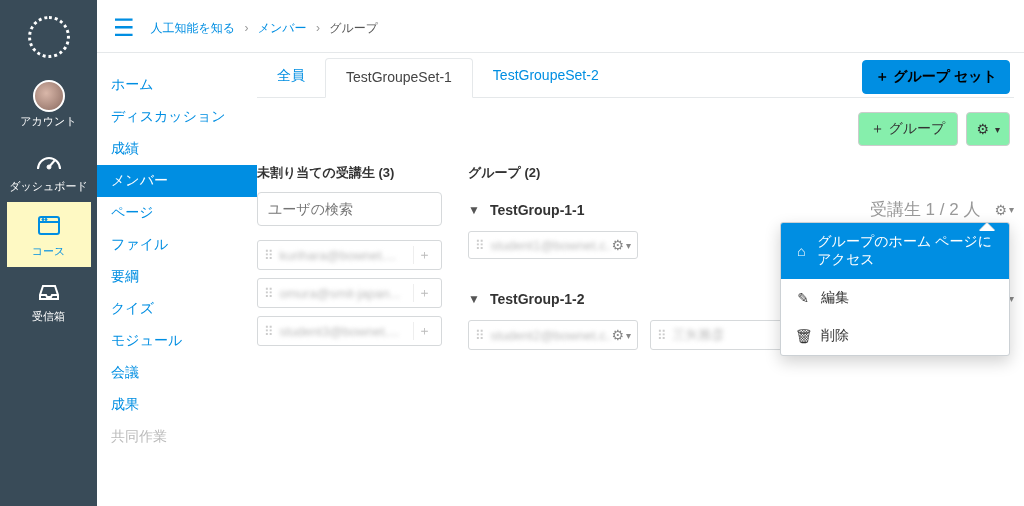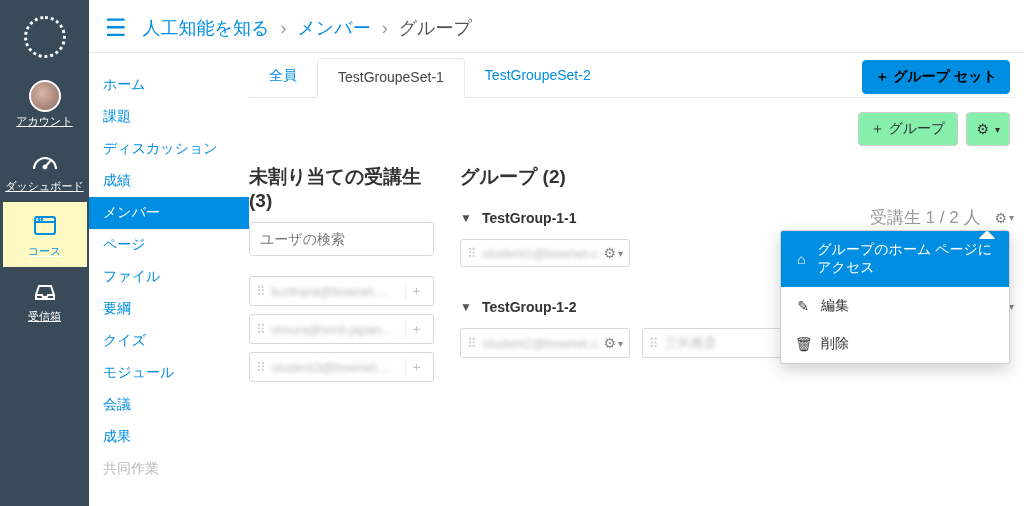--- a/index.html
+++ b/index.html
@@ -9,29 +9,28 @@
     color: #333;
     background: #fff;
     width: 1024px;
     height: 506px;
     overflow: hidden;
     display: flex;
   }
 
   
   .global-nav {
-    width: 89px;
+    width: 97px;
     background: #394B58;
     color: #fff;
     display: flex;
     flex-direction: column;
     align-items: center;
     padding-top: 6px;
     flex-shrink: 0;
-    text-decoration: underline;
   }
   .global-nav .logo {
     width: 42px; height: 42px;
     border-radius: 50%;
     border: 3px dotted #fff;
     margin: 10px 0 14px;
   }
   .global-item {
     width: 84px;
     text-align: center;
@@ -68,21 +67,21 @@
     align-items: center;
     padding: 14px 20px 10px 16px;
     border-bottom: 1px solid #e5e8ea;
   }
   .hamburger {
     color: #008EE2;
     font-size: 24px;
     margin-right: 16px;
     cursor: pointer;
   }
-  .breadcrumbs { font-size: 18px; }
+  .breadcrumbs { font-size: 12px; }
   .breadcrumbs a { color: #008EE2; text-decoration: none; }
   .breadcrumbs .sep { color: #999; margin: 0 6px; }
   .breadcrumbs .current { color: #555; }
 
   .content-row {
     flex: 1;
     display: flex;
   }
 
   
@@ -165,33 +164,33 @@
 
   .columns {
     display: flex;
     gap: 26px;
   }
   .col-unassigned { width: 185px; flex-shrink: 0; }
   .col-groups { flex: 1; position: relative; }
 
   .section-title {
     font-weight: 700;
-    font-size: 19px;
+    font-size: 13px;
     margin-bottom: 10px;
     color: #333;
   }
 
   .search-input {
     width: 100%;
     border: 1px solid #d6d9db;
     border-radius: 4px;
     padding: 8px 10px;
     font-size: 14px;
     color: #999;
-    margin-bottom: 20px;
+    margin-bottom: 14px;
   }
 
   .user-item {
     display: flex;
     align-items: center;
     border: 1px solid #d6d9db;
     border-radius: 3px;
     padding: 5px 6px;
     margin-bottom: 8px;
     font-size: 13px;
@@ -331,21 +330,20 @@
       <a href="#">メンバー</a>
       <span class="sep">›</span>
       <span class="current">グループ</span>
     </div>
   </div>
 
   <div class="content-row">
 
     <nav class="course-nav">
       <div class="item">ホーム</div>
-      <div class="item">課題</div>
       <div class="item">ディスカッション</div>
       <div class="item">成績</div>
       <div class="item active">メンバー</div>
       <div class="item">ページ</div>
       <div class="item">ファイル</div>
       <div class="item">要綱</div>
       <div class="item">クイズ</div>
       <div class="item">モジュール</div>
       <div class="item">会議</div>
       <div class="item">成果</div>

